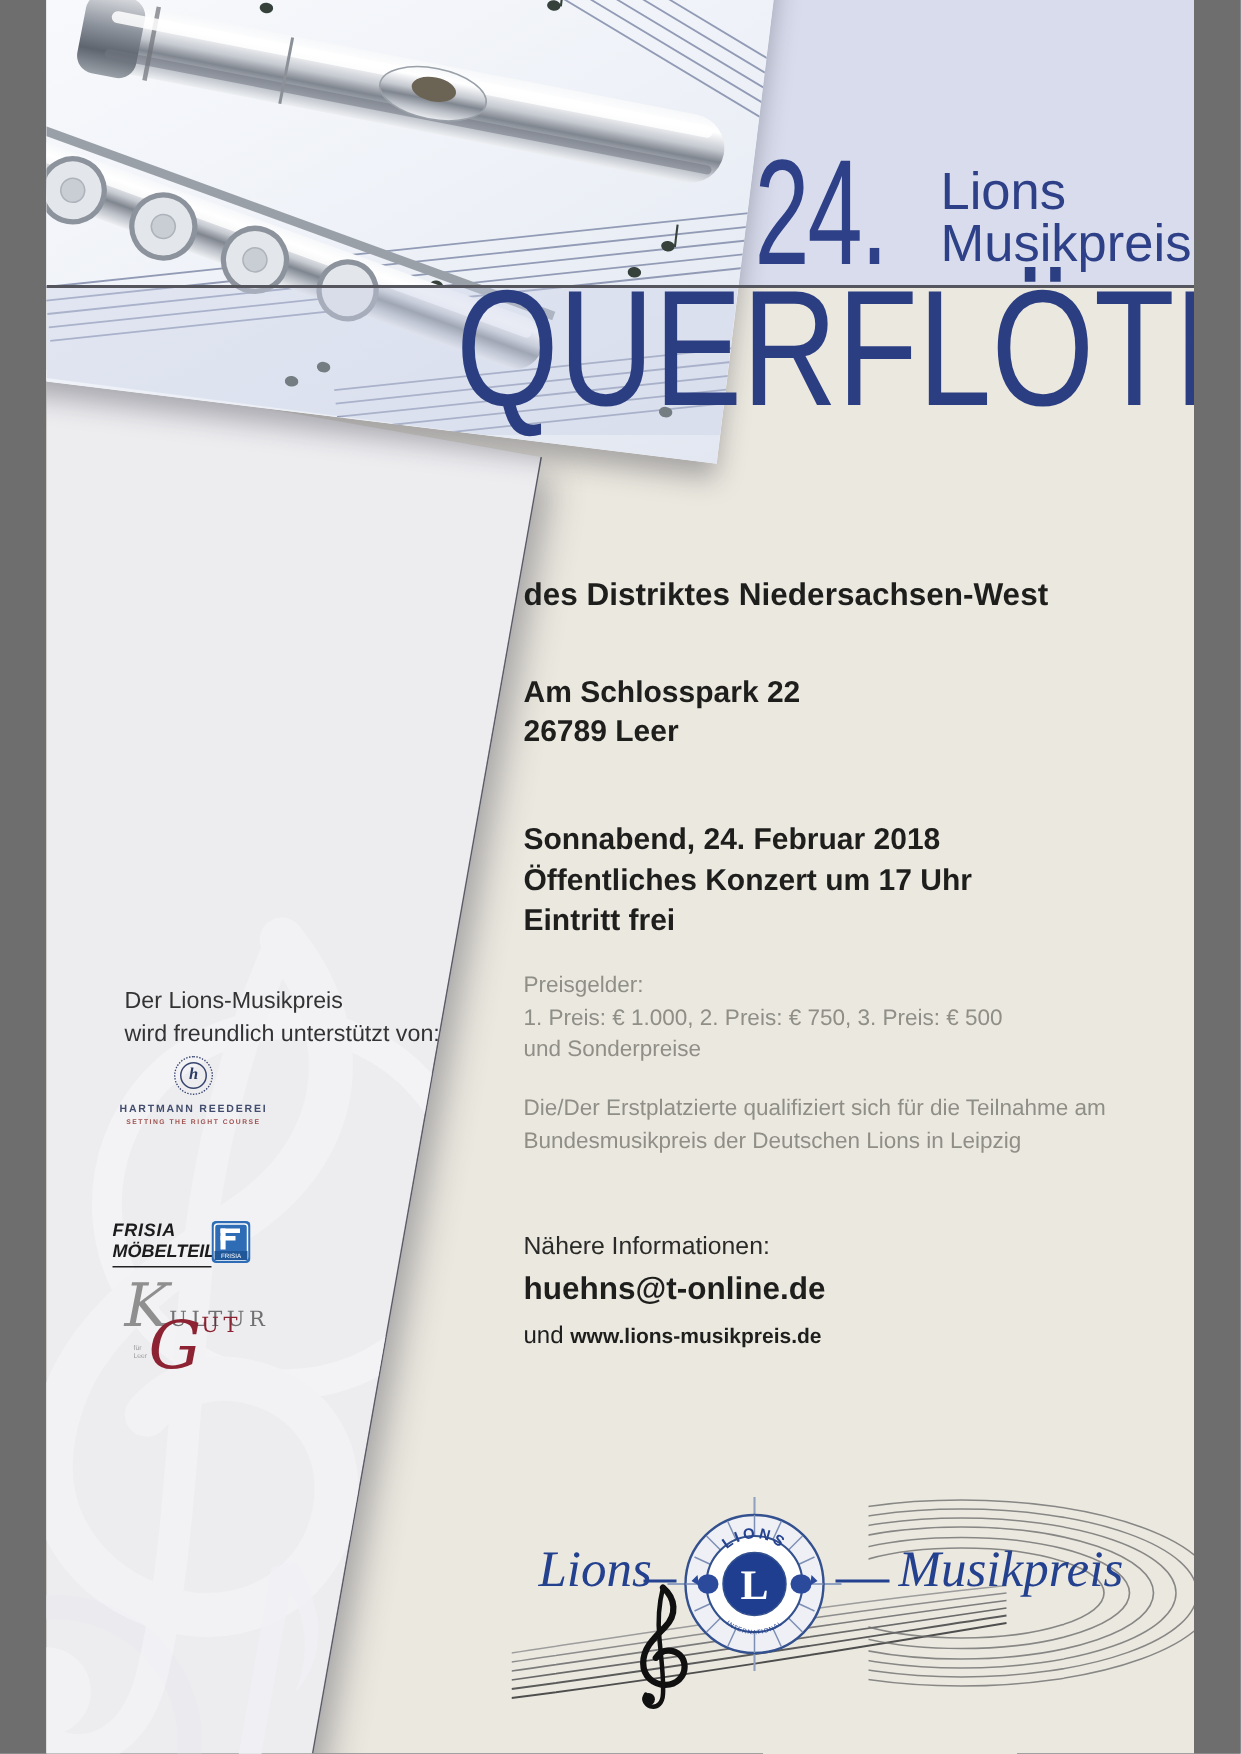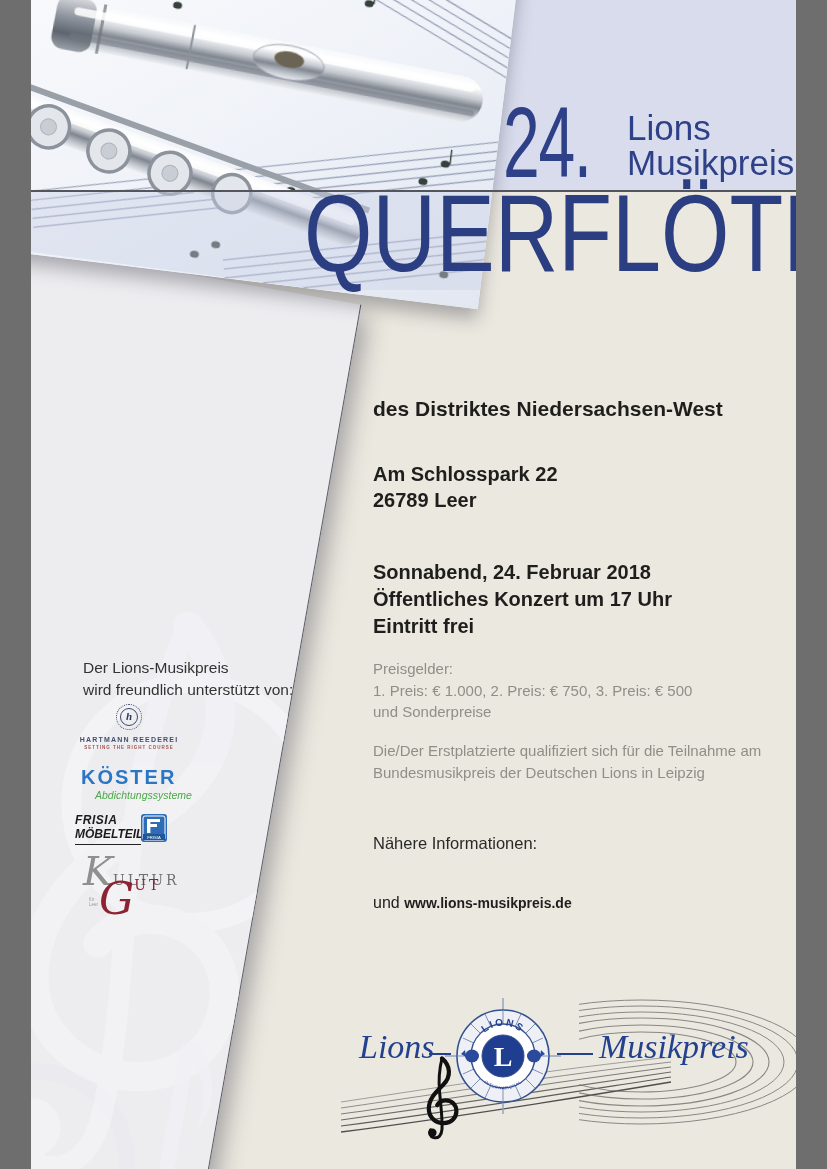--- a/index.html
+++ b/index.html
@@ -19,21 +19,21 @@
   .rule{position:absolute;left:0;top:190px;width:827px;height:1.5px;background:#55555e;z-index:6;}
   
   .num{position:absolute;left:472px;top:92px;font-size:100px;line-height:100px;font-weight:300;
        color:#2e4087;letter-spacing:-2px;transform:scaleX(.66);transform-origin:left top;z-index:7;}
   .orgstack{position:absolute;left:596px;top:110px;font-size:35px;line-height:35px;font-weight:300;
        color:#2e4087;z-index:7;}
   .bigtitle{position:absolute;left:273px;top:178px;font-size:110px;line-height:110px;font-weight:200;
        color:#2c3e82;transform:scaleX(.8);transform-origin:left top;white-space:nowrap;z-index:7;}
   
   .main{position:absolute;inset:0;z-index:7;}
-  .m{position:absolute;left:342px;white-space:nowrap;margin-top:12px;}
+  .m{position:absolute;left:318px;white-space:nowrap;}
   .subtitle{top:385px;font-size:21px;font-weight:bold;color:#1e1e1d;}
   .venue{top:449px;font-size:20px;line-height:26px;font-weight:bold;color:#1e1e1d;}
   .event{top:547px;font-size:20px;line-height:27px;font-weight:bold;color:#1e1e1d;}
   .prizes{top:646px;font-size:15px;line-height:21.5px;color:#8f8f88;}
   .qual{top:728px;font-size:15px;line-height:22px;color:#8f8f88;}
   .infolabel{top:822px;font-size:16.5px;color:#2a2a29;}
   .email{top:848px;font-size:21px;font-weight:bold;color:#1e1e1d;}
   .site{top:882px;font-size:16px;color:#1e1e1d;}
   .site b{font-size:14px;font-weight:bold;}
   
@@ -217,44 +217,41 @@
     <div class="m prizes">
       <div>Preisgelder:</div>
       <div>1. Preis: € 1.000, 2. Preis: € 750, 3. Preis: € 500</div>
       <div>und Sonderpreise</div>
     </div>
     <div class="m qual">
       <div>Die/Der Erstplatzierte qualifiziert sich für die Teilnahme am</div>
       <div>Bundesmusikpreis der Deutschen Lions in Leipzig</div>
     </div>
     <div class="m infolabel">Nähere Informationen:</div>
+    <div class="m email">huehns@t-online.de</div>
     <div class="m site">
       <span>und</span>
       <b>www.lions-musikpreis.de</b>
     </div>
   </div>
 
   <div class="spon">
     <div class="intro">
       <div>Der Lions-Musikpreis</div>
       <div>wird freundlich unterstützt von:</div>
     </div>
 
     <div class="hartmann">
       <div class="h-ring">
         <div class="h-core">h</div>
       </div>
       <div class="h-name">HARTMANN REEDEREI</div>
       <div class="h-tag">SETTING THE RIGHT COURSE</div>
     </div>
 
-    <div class="koester">
-      <div class="k-name">KÖSTER</div>
-      <div class="k-sub">Abdichtungssysteme</div>
-    </div>
 
     <div class="frisia">
       <div class="f-l1">FRISIA</div>
       <div class="f-l2"><span>MÖBELTEILE</span><span class="f-suffix">GmbH</span></div>
       <div class="f-line"></div>
       <div class="f-badge">
         <svg width="26" height="28" viewBox="0 0 26 28">
           <rect width="26" height="28" rx="3" fill="#2e6db5"></rect>
           <rect x="2" y="2" width="22" height="24" rx="2" fill="none" stroke="#ffffff" stroke-width="1"></rect>
           <g fill="#ffffff">

